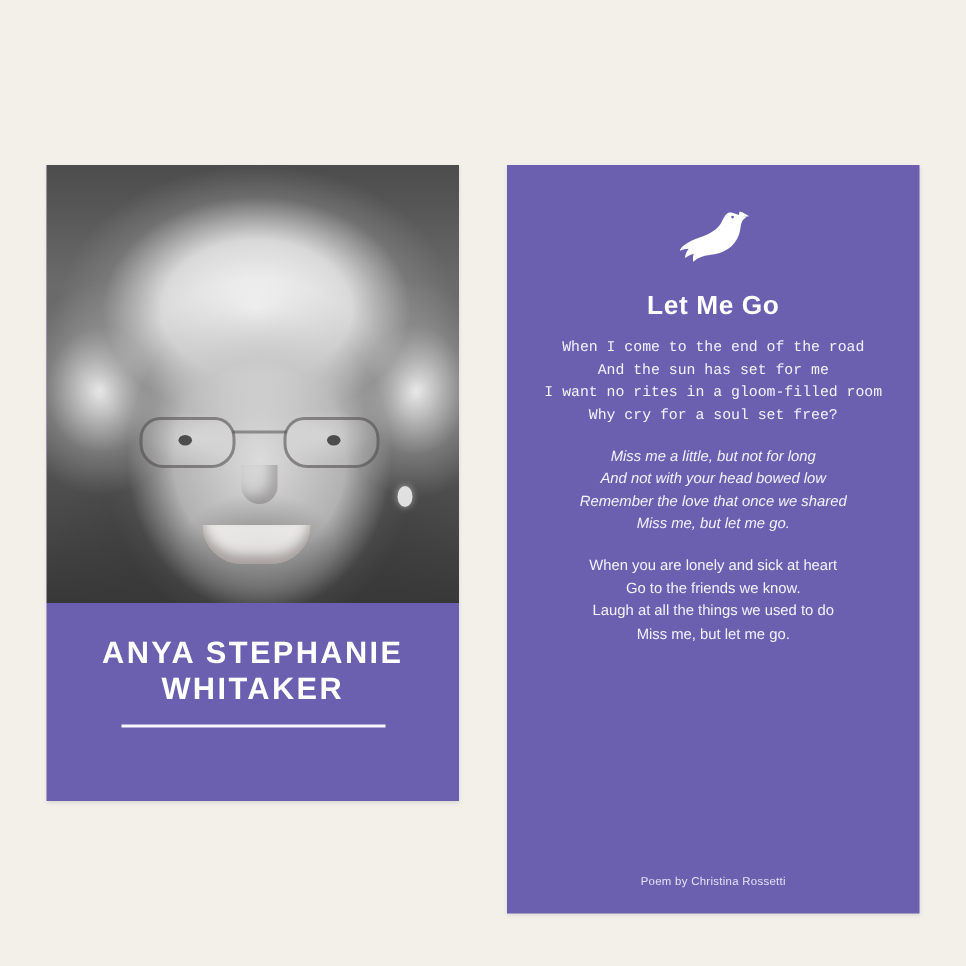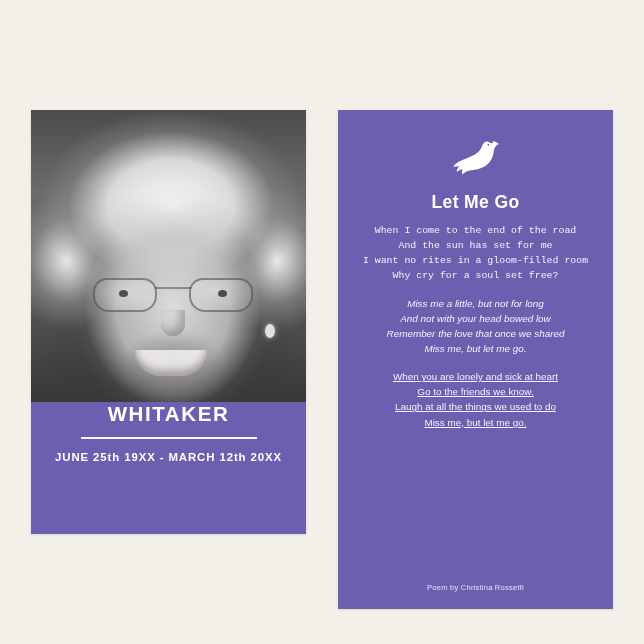--- a/index.html
+++ b/index.html
@@ -215,23 +215,23 @@
         <div class="bridge"></div>
         <div class="pupil l"></div>
         <div class="pupil r"></div>
       </div>
       <div class="nose"></div>
       <div class="smile"></div>
       <div class="earring"></div>
     </div>
 
     <div class="front-text">
+      <div class="name-line1">ANYA STEPHANIE</div>
       <div class="name-line2">WHITAKER</div>
       <div class="divider"></div>
-      <div class="dates">JUNE 25th 19XX - MARCH 12th 20XX</div>
     </div>
   </div>
 
   <div class="card-back">
 
     <svg class="dove" viewBox="0 0 56 46" aria-hidden="true">
       <path fill="#ffffff" d="M41.5 6.4c-1.6-1.1-3.6-1.1-5.1 0.2-1.2 1-1.9 2.4-2.5 3.8-1.1 2.6-2.6 4.8-4.9 6.6-3.2 2.5-6.9 4-10.6 5.4-3.7 1.4-7.4 2.8-10.6 5.3-1.1 0.9-2.2 2-2.6 3.4 1.9-0.7 3.9-1.1 5.9-1.2-1.4 1.8-2.3 3.9-2.5 6.1 1.8-1.3 3.8-2.3 5.9-2.9-0.6 1.8-0.7 3.7-0.3 5.5 1.6-1.6 3.6-2.8 5.7-3.5 2.7-0.9 5.6-1.1 8.4-1.6 4.1-0.8 8.1-2.4 11.2-5.2 3.3-2.9 5.3-7 6-11.3 0.3-1.9 0.4-3.9 1.4-5.6 0.7-1.2 1.8-2.1 2.9-2.9-1.6-0.2-3.2-0.4-4.7-0.9-1.3-0.4-2.5-1-3.6-1.2z"></path>
       <path fill="#ffffff" d="M44.6 9.3c2.2-0.6 4.5-0.9 6.8-1.1-1.9-1.5-4.1-2.6-6.4-3.2-0.4 1.5-0.5 2.9-0.4 4.3z"></path>
       <circle fill="#6b5fb0" cx="40.4" cy="8.7" r="0.9"></circle>
     </svg>
@@ -239,21 +239,21 @@
     <div class="poem-title">Let Me Go</div>
 
     <div class="stanza first" style="white-space: pre-line;">When I come to the end of the road
 And the sun has set for me
 I want no rites in a gloom-filled room
 Why cry for a soul set free?</div>
     <div class="stanza" style="white-space: pre-line; font-style: italic;">Miss me a little, but not for long
 And not with your head bowed low
 Remember the love that once we shared
 Miss me, but let me go.</div>
-    <div class="stanza" style="white-space: pre-line; text-decoration: underline;">When you are lonely and sick at heart
+    <div class="stanza" style="white-space: pre-line;">When you are lonely and sick at heart
 Go to the friends we know.
 Laugh at all the things we used to do
 Miss me, but let me go.</div>
 
     <div class="credit">Poem by Christina Rossetti</div>
   </div>
 
 </div>
 
 </body></html>

